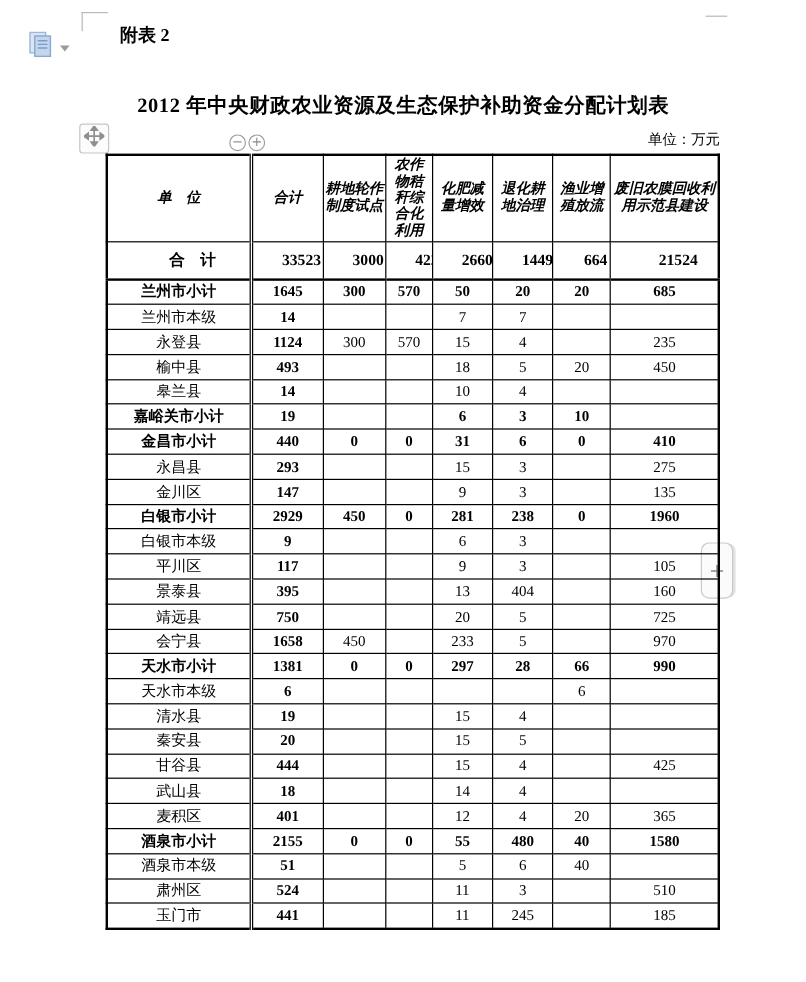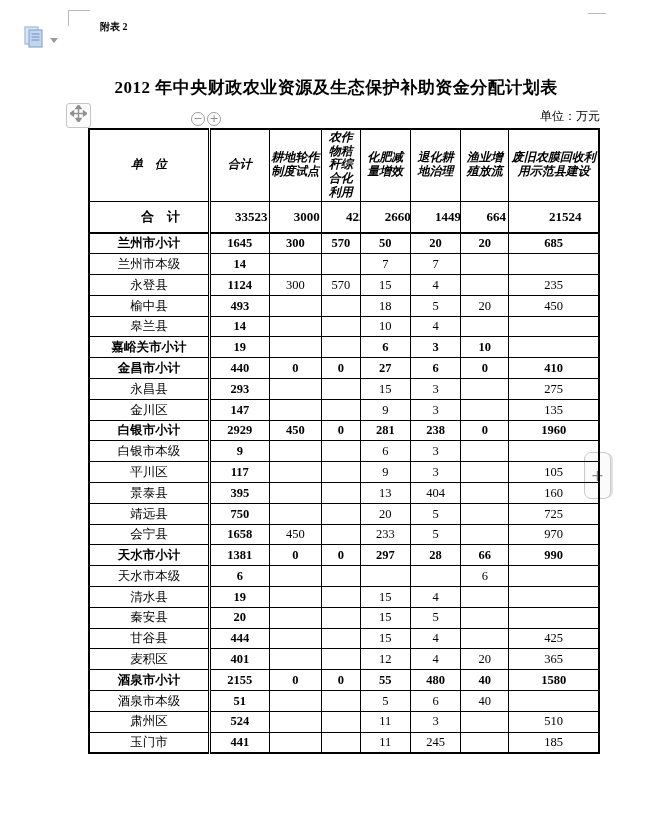--- a/index.html
+++ b/index.html
@@ -22,21 +22,21 @@
                 border-radius:50%; background:#fff; color:#8a8a8a; font-family:"DejaVu Sans",sans-serif;
                 font-size:11px; line-height:11px; text-align:center; cursor:pointer; }
   #collapse-btn { left:191px; }
   #expand-btn { left:207px; }
   .add-btn { position:absolute; left:584px; top:452px; width:27px; height:47px;
              background:#fbfbfb; border:1px solid #c9c9c9; border-radius:7px;
              box-shadow:3px 0 0 -1px #e2e2e2; color:#8a8a8a; font-family:"DejaVu Sans",sans-serif;
              font-size:16px; display:flex; align-items:center; justify-content:center; cursor:pointer; }
 
   
-  .doc-label { position:absolute; left:100px; top:20px; font-size:10px; font-weight:bold; }
+  .doc-label { position:absolute; left:100px; top:20px; font-size:15px; font-weight:bold; }
   .page-title { position:absolute; left:0; top:76px; width:672px; text-align:center;
                 font-size:17px; font-weight:bold; letter-spacing:0.5px; }
   .unit-note { position:absolute; top:108px; right:72px; font-size:12px; }
 
   
   table { position:absolute; left:88px; top:128px; width:512px;
           border-collapse:collapse; table-layout:fixed; border:2px solid #000; }
   th, td { border:1px solid #000; text-align:center; vertical-align:middle;
            padding:0 1px; overflow:hidden; }
   thead th { height:72px; font-size:12px; font-weight:bold; line-height:1.15;font-style:italic; }
@@ -171,21 +171,21 @@
         <td class="c4">6</td>
         <td class="c5">3</td>
         <td class="c6">10</td>
         <td class="c7"></td>
       </tr>
       <tr class="bold-row">
         <td class="c0">金昌市小计</td>
         <td class="c1">440</td>
         <td class="c2">0</td>
         <td class="c3">0</td>
-        <td class="c4">27</td>
+        <td class="c4">31</td>
         <td class="c5">6</td>
         <td class="c6">0</td>
         <td class="c7">410</td>
       </tr>
       <tr>
         <td class="c0">永昌县</td>
         <td class="c1">293</td>
         <td class="c2"></td>
         <td class="c3"></td>
         <td class="c4">15</td>
@@ -307,20 +307,30 @@
         <td class="c0">甘谷县</td>
         <td class="c1">444</td>
         <td class="c2"></td>
         <td class="c3"></td>
         <td class="c4">15</td>
         <td class="c5">4</td>
         <td class="c6"></td>
         <td class="c7">425</td>
       </tr>
       <tr>
+        <td class="c0">武山县</td>
+        <td class="c1">18</td>
+        <td class="c2"></td>
+        <td class="c3"></td>
+        <td class="c4">14</td>
+        <td class="c5">4</td>
+        <td class="c6"></td>
+        <td class="c7"></td>
+      </tr>
+      <tr>
         <td class="c0">麦积区</td>
         <td class="c1">401</td>
         <td class="c2"></td>
         <td class="c3"></td>
         <td class="c4">12</td>
         <td class="c5">4</td>
         <td class="c6">20</td>
         <td class="c7">365</td>
       </tr>
       <tr class="bold-row">

